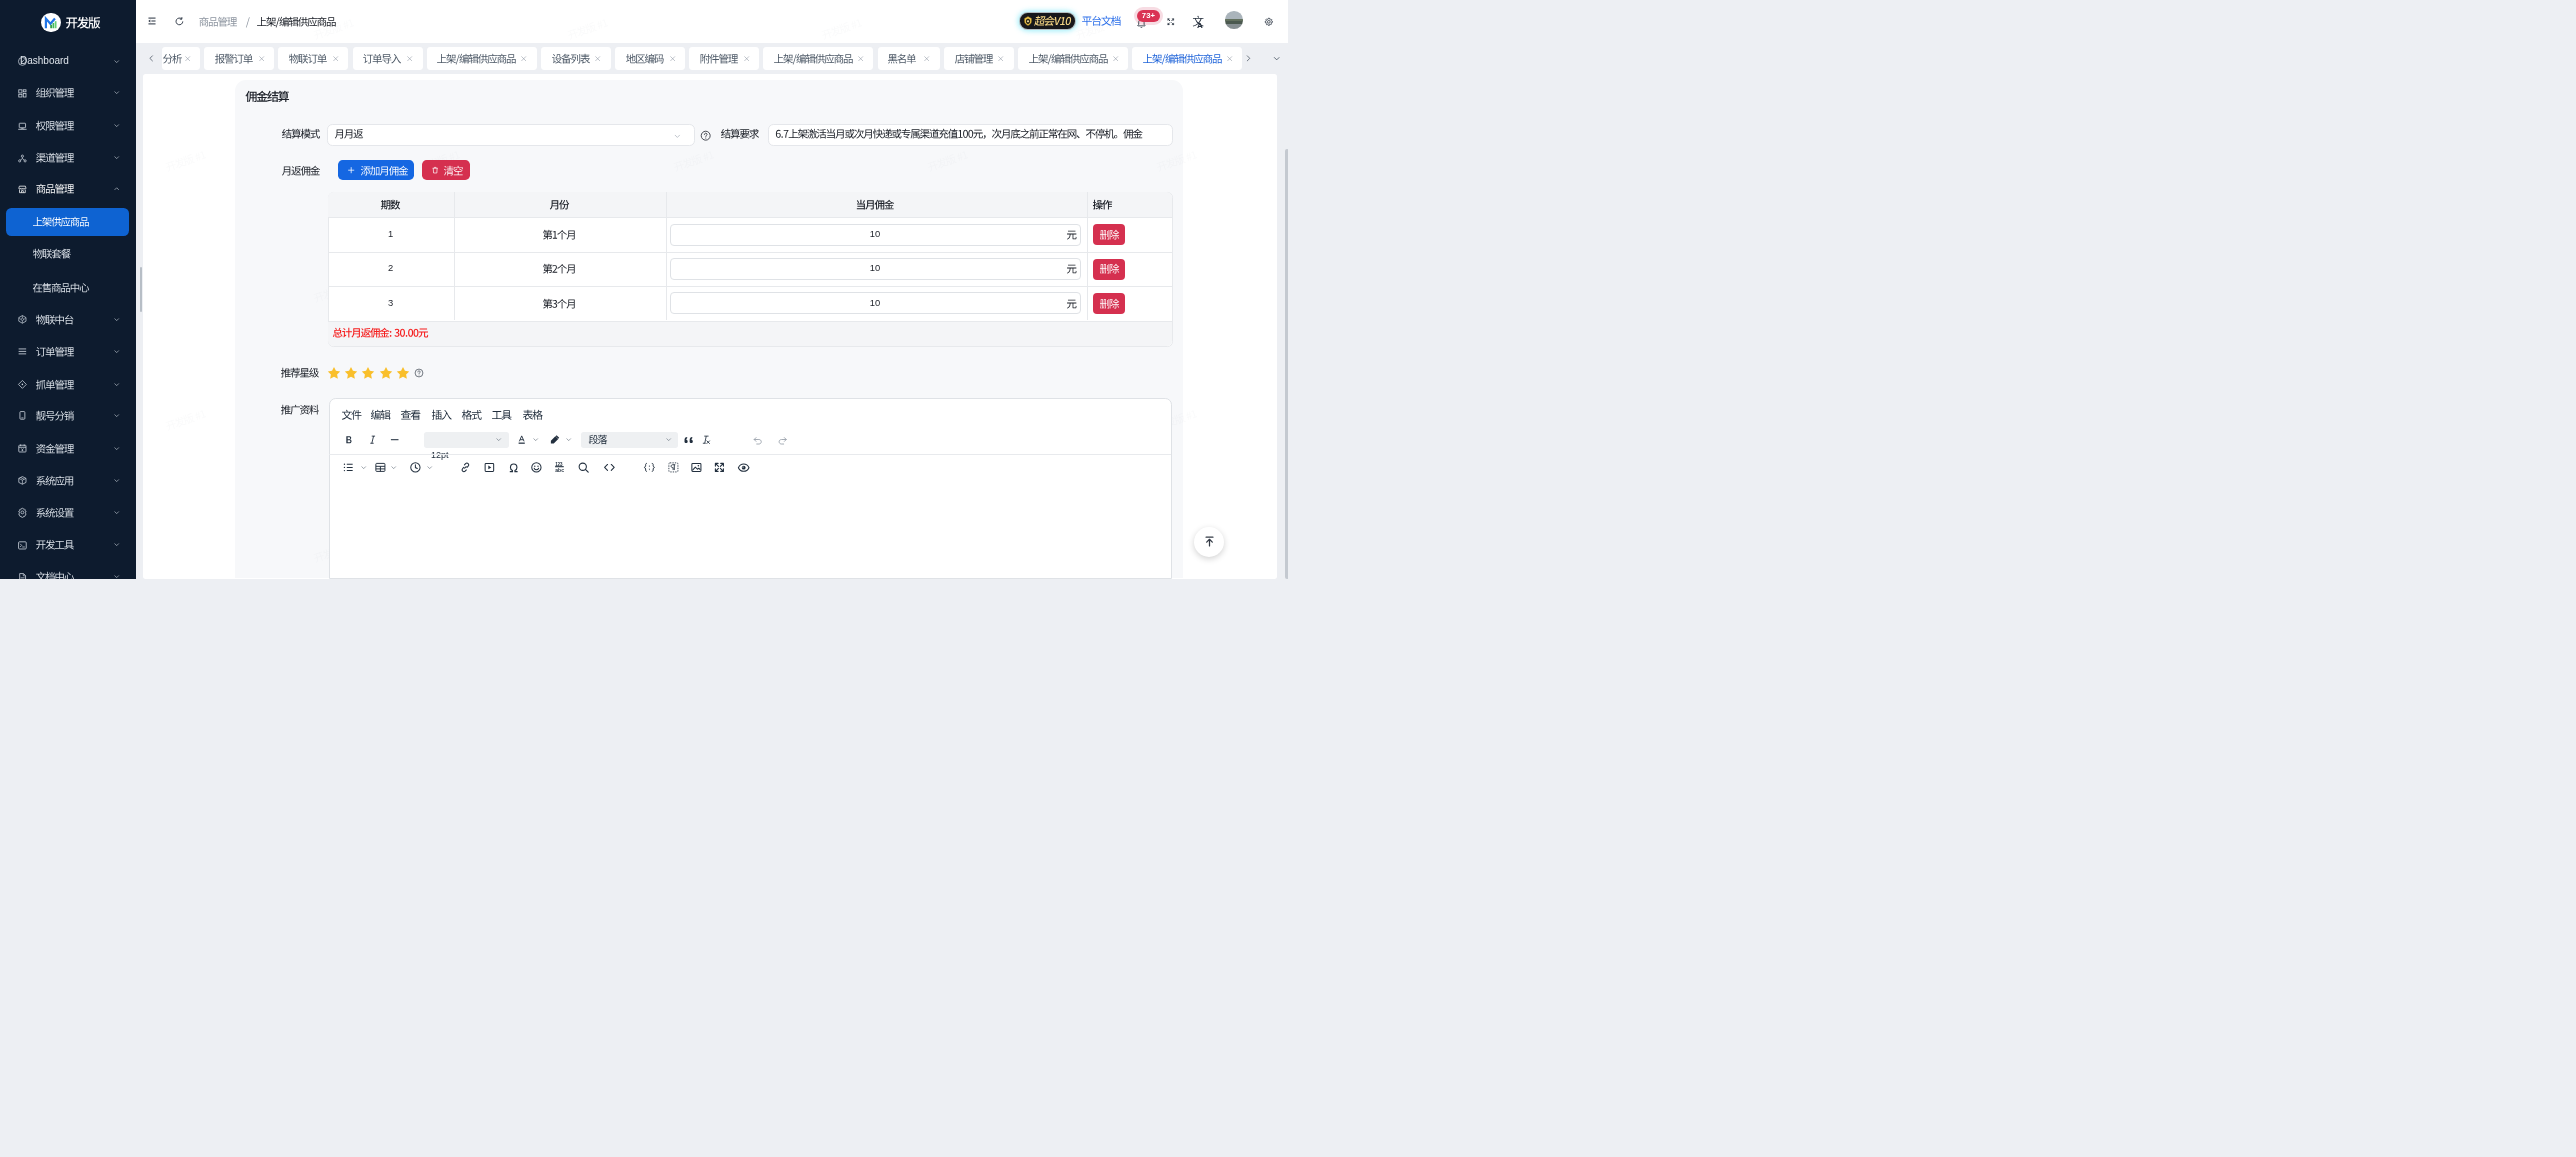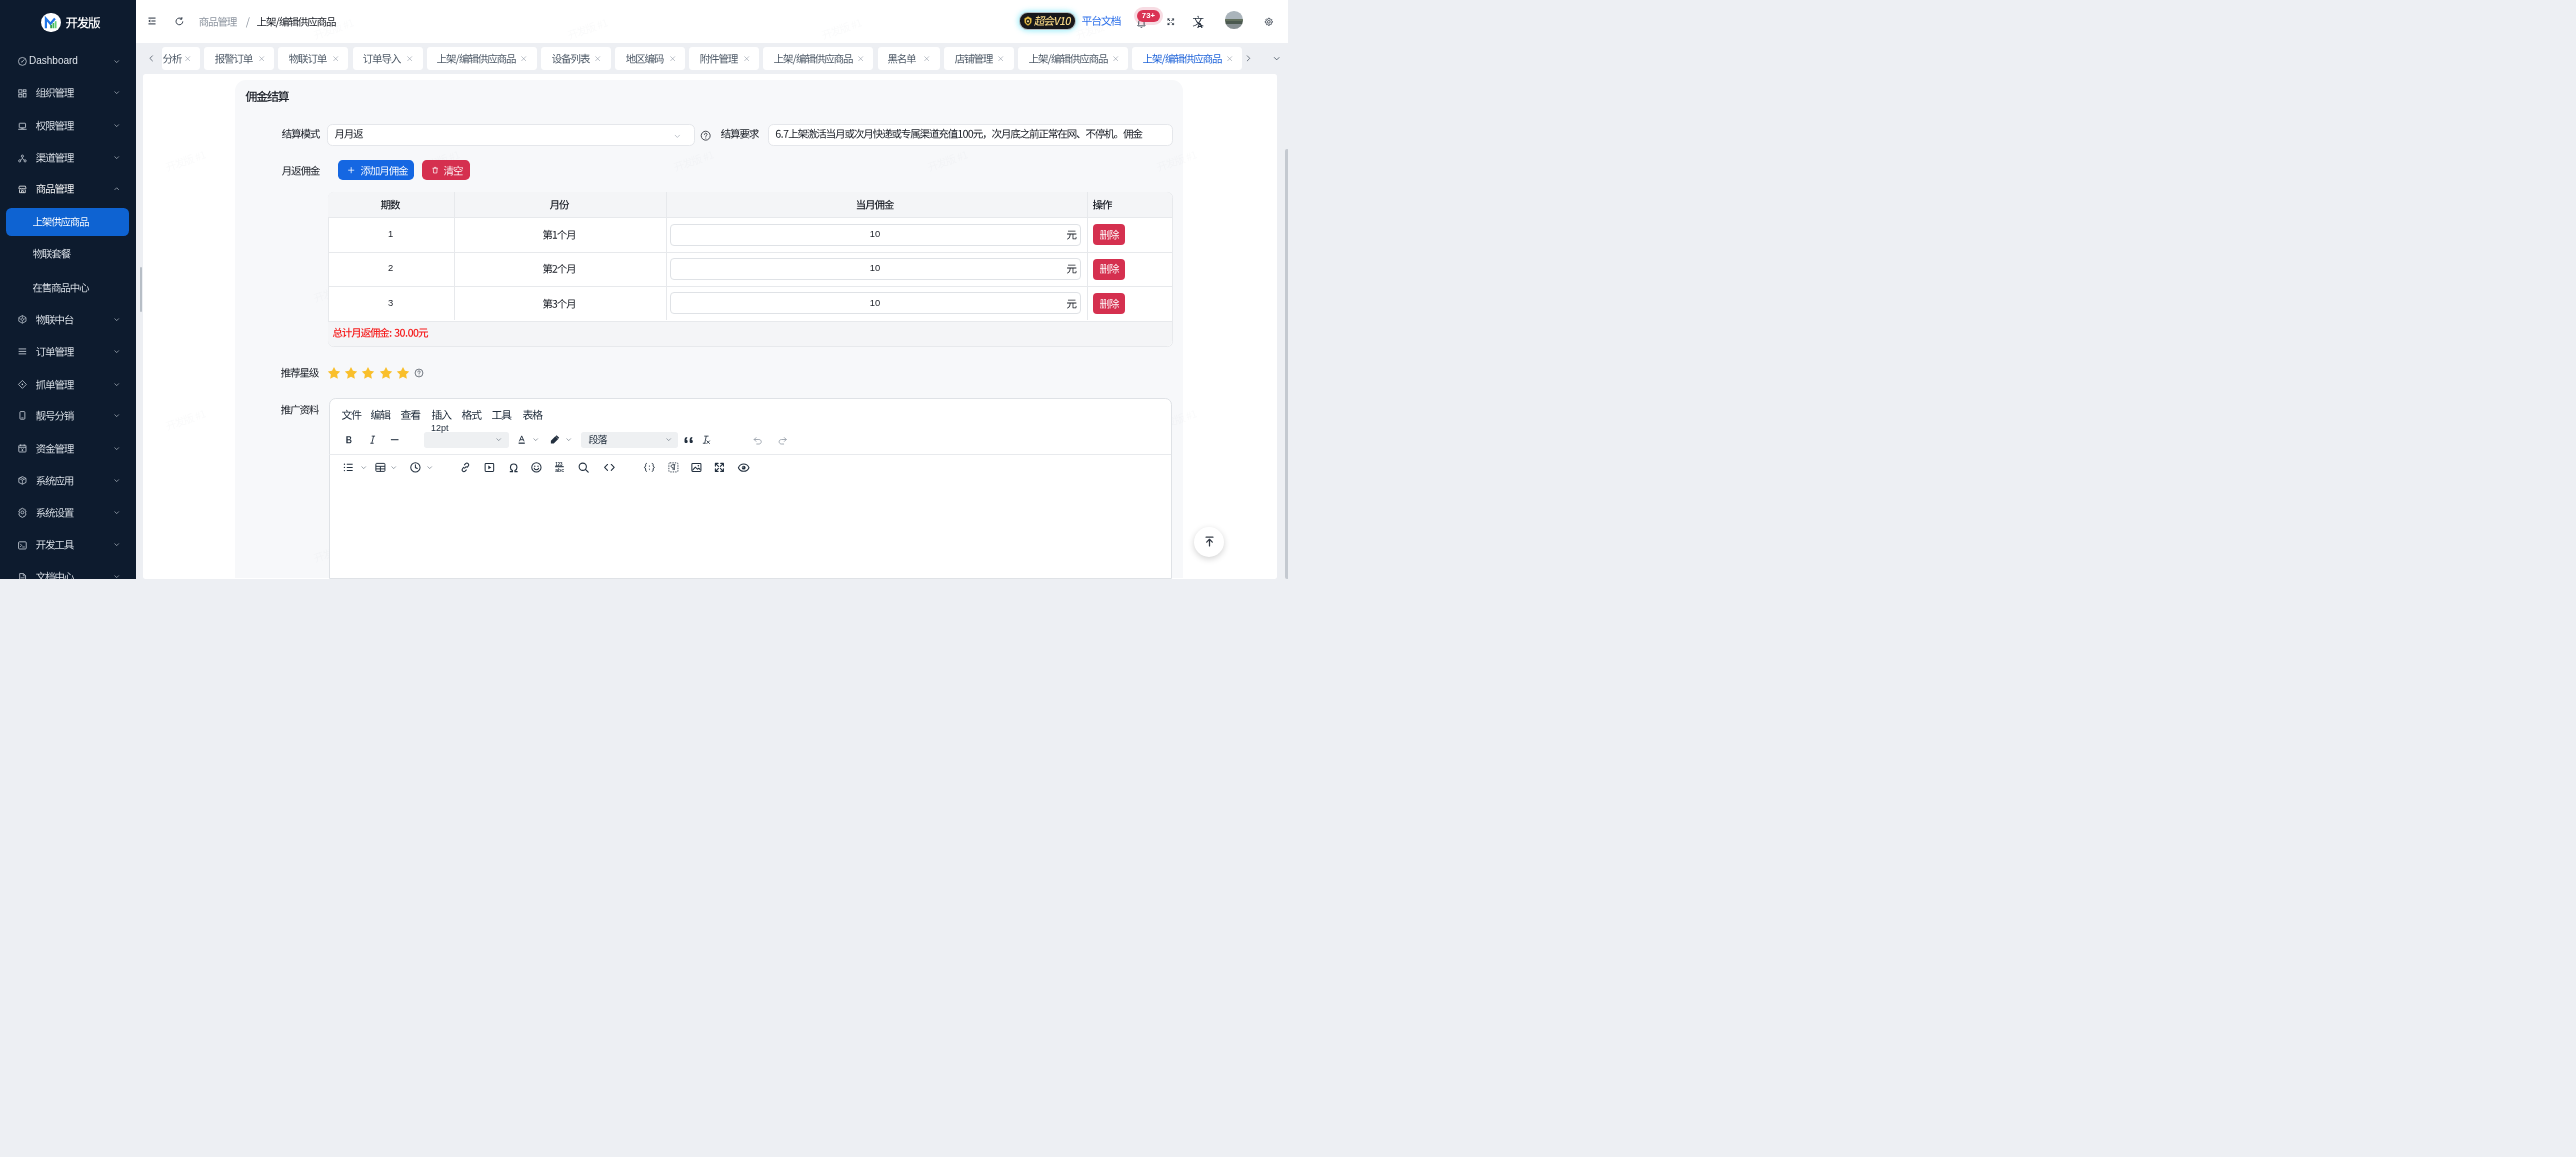--- a/index.html
+++ b/index.html
@@ -326,21 +326,21 @@
     <use href="#b5F00" x="0"></use>
     <use href="#b53D1" x="1000"></use>
     <use href="#b7248" x="2000"></use>
   </svg>
 <svg class="a" style="left:17.3px;top:56px" width="10.8" height="10.8" viewBox="0 0 24 24">
     <circle cx="12" cy="12" r="8.8" fill="none" stroke="#ccd4dd" stroke-width="1.7"></circle>
     <path d="M11 13 L16 8.4" stroke="#ccd4dd" stroke-width="1.7" stroke-linecap="round"></path>
     <path d="M6.5 15.5 a6.3 6.3 0 0 1 0-7" fill="none" stroke="#ccd4dd" stroke-width="1.7" stroke-linecap="round" opacity="0"></path>
     <circle cx="11" cy="13" r="1.2" fill="#ccd4dd"></circle>
   </svg>
-<div class="a" style="left:29px;top:55px;font:10px 'Liberation Sans',sans-serif;color:#dde3ea">Dashboard</div>
+<div class="a" style="left:20px;top:55px;font:10px 'Liberation Sans',sans-serif;color:#dde3ea">Dashboard</div>
 <svg class="a" style="left:113px;top:58px" width="7.4" height="7.4" viewBox="0 0 24 24">
     <path d="M6 9 L12 15 L18 9" fill="none" stroke="#ccd4dd" stroke-width="2" stroke-linecap="round" stroke-linejoin="round"></path>
   </svg>
 <svg class="a" style="left:36px;top:88px" width="38" height="9.4" viewBox="0 0 4000 1000" fill="#dde3ea">
     <use href="#a7EC4" x="0"></use>
     <use href="#a7EC7" x="1000"></use>
     <use href="#a7BA1" x="2000"></use>
     <use href="#a7406" x="3000"></use>
   </svg>
 <svg class="a" style="left:17.3px;top:88px" width="10.8" height="10.8" viewBox="0 0 24 24">
@@ -1031,21 +1031,21 @@
 <svg class="a" style="left:343px;top:434px" width="11.4" height="11.4" viewBox="0 0 24 24">
     <path d="M7 4.5 H13.2 c2.4 0 4.1 1.4 4.1 3.6 0 1.6-.9 2.8-2.3 3.3 1.8.4 3 1.8 3 3.8 0 2.4-1.9 4.3-4.5 4.3 H7 Z M9.8 6.9 v4 h3 c1.3 0 2.2-.8 2.2-2 0-1.2-.9-2-2.2-2 Z M9.8 13.2 v4.4 h3.4 c1.4 0 2.4-.9 2.4-2.2 0-1.3-1-2.2-2.4-2.2 Z" fill="#222f3e"></path>
   </svg>
 <svg class="a" style="left:367px;top:434px" width="11.4" height="11.4" viewBox="0 0 24 24">
     <path d="M10 4.5 H17 M7 19.5 H14 M13.8 4.5 L10.2 19.5" fill="none" stroke="#222f3e" stroke-width="1.9"></path>
   </svg>
 <svg class="a" style="left:389px;top:434px" width="11.4" height="11.4" viewBox="0 0 24 24">
     <path d="M4 12 H20" stroke="#222f3e" stroke-width="2.2"></path>
   </svg>
 <div class="a" style="left:424px;top:432px;width:85px;height:15.5px;background:#eef0f2;border-radius:2.7px"></div>
-<div class="a" style="left:431px;top:423px;font:9px 'Liberation Sans',sans-serif;color:#222f3e">12pt</div>
+<div class="a" style="left:431px;top:450px;font:9px 'Liberation Sans',sans-serif;color:#222f3e">12pt</div>
 <svg class="a" style="left:495px;top:436px" width="7.4" height="7.4" viewBox="0 0 24 24">
     <path d="M6 9 L12 15 L18 9" fill="none" stroke="#5f6b78" stroke-width="2" stroke-linecap="round" stroke-linejoin="round"></path>
   </svg>
 <svg class="a" style="left:516px;top:434px" width="11.4" height="11.4" viewBox="0 0 24 24">
     <path d="M7 15.5 L12 4 L17 15.5 M8.6 12 H15.4" fill="none" stroke="#222f3e" stroke-width="1.9" stroke-linejoin="round"></path>
     <rect x="5.5" y="18" width="13" height="2.6" fill="#222f3e"></rect>
   </svg>
 <svg class="a" style="left:532px;top:436px" width="7.4" height="7.4" viewBox="0 0 24 24">
     <path d="M6 9 L12 15 L18 9" fill="none" stroke="#5f6b78" stroke-width="2" stroke-linecap="round" stroke-linejoin="round"></path>
   </svg>

